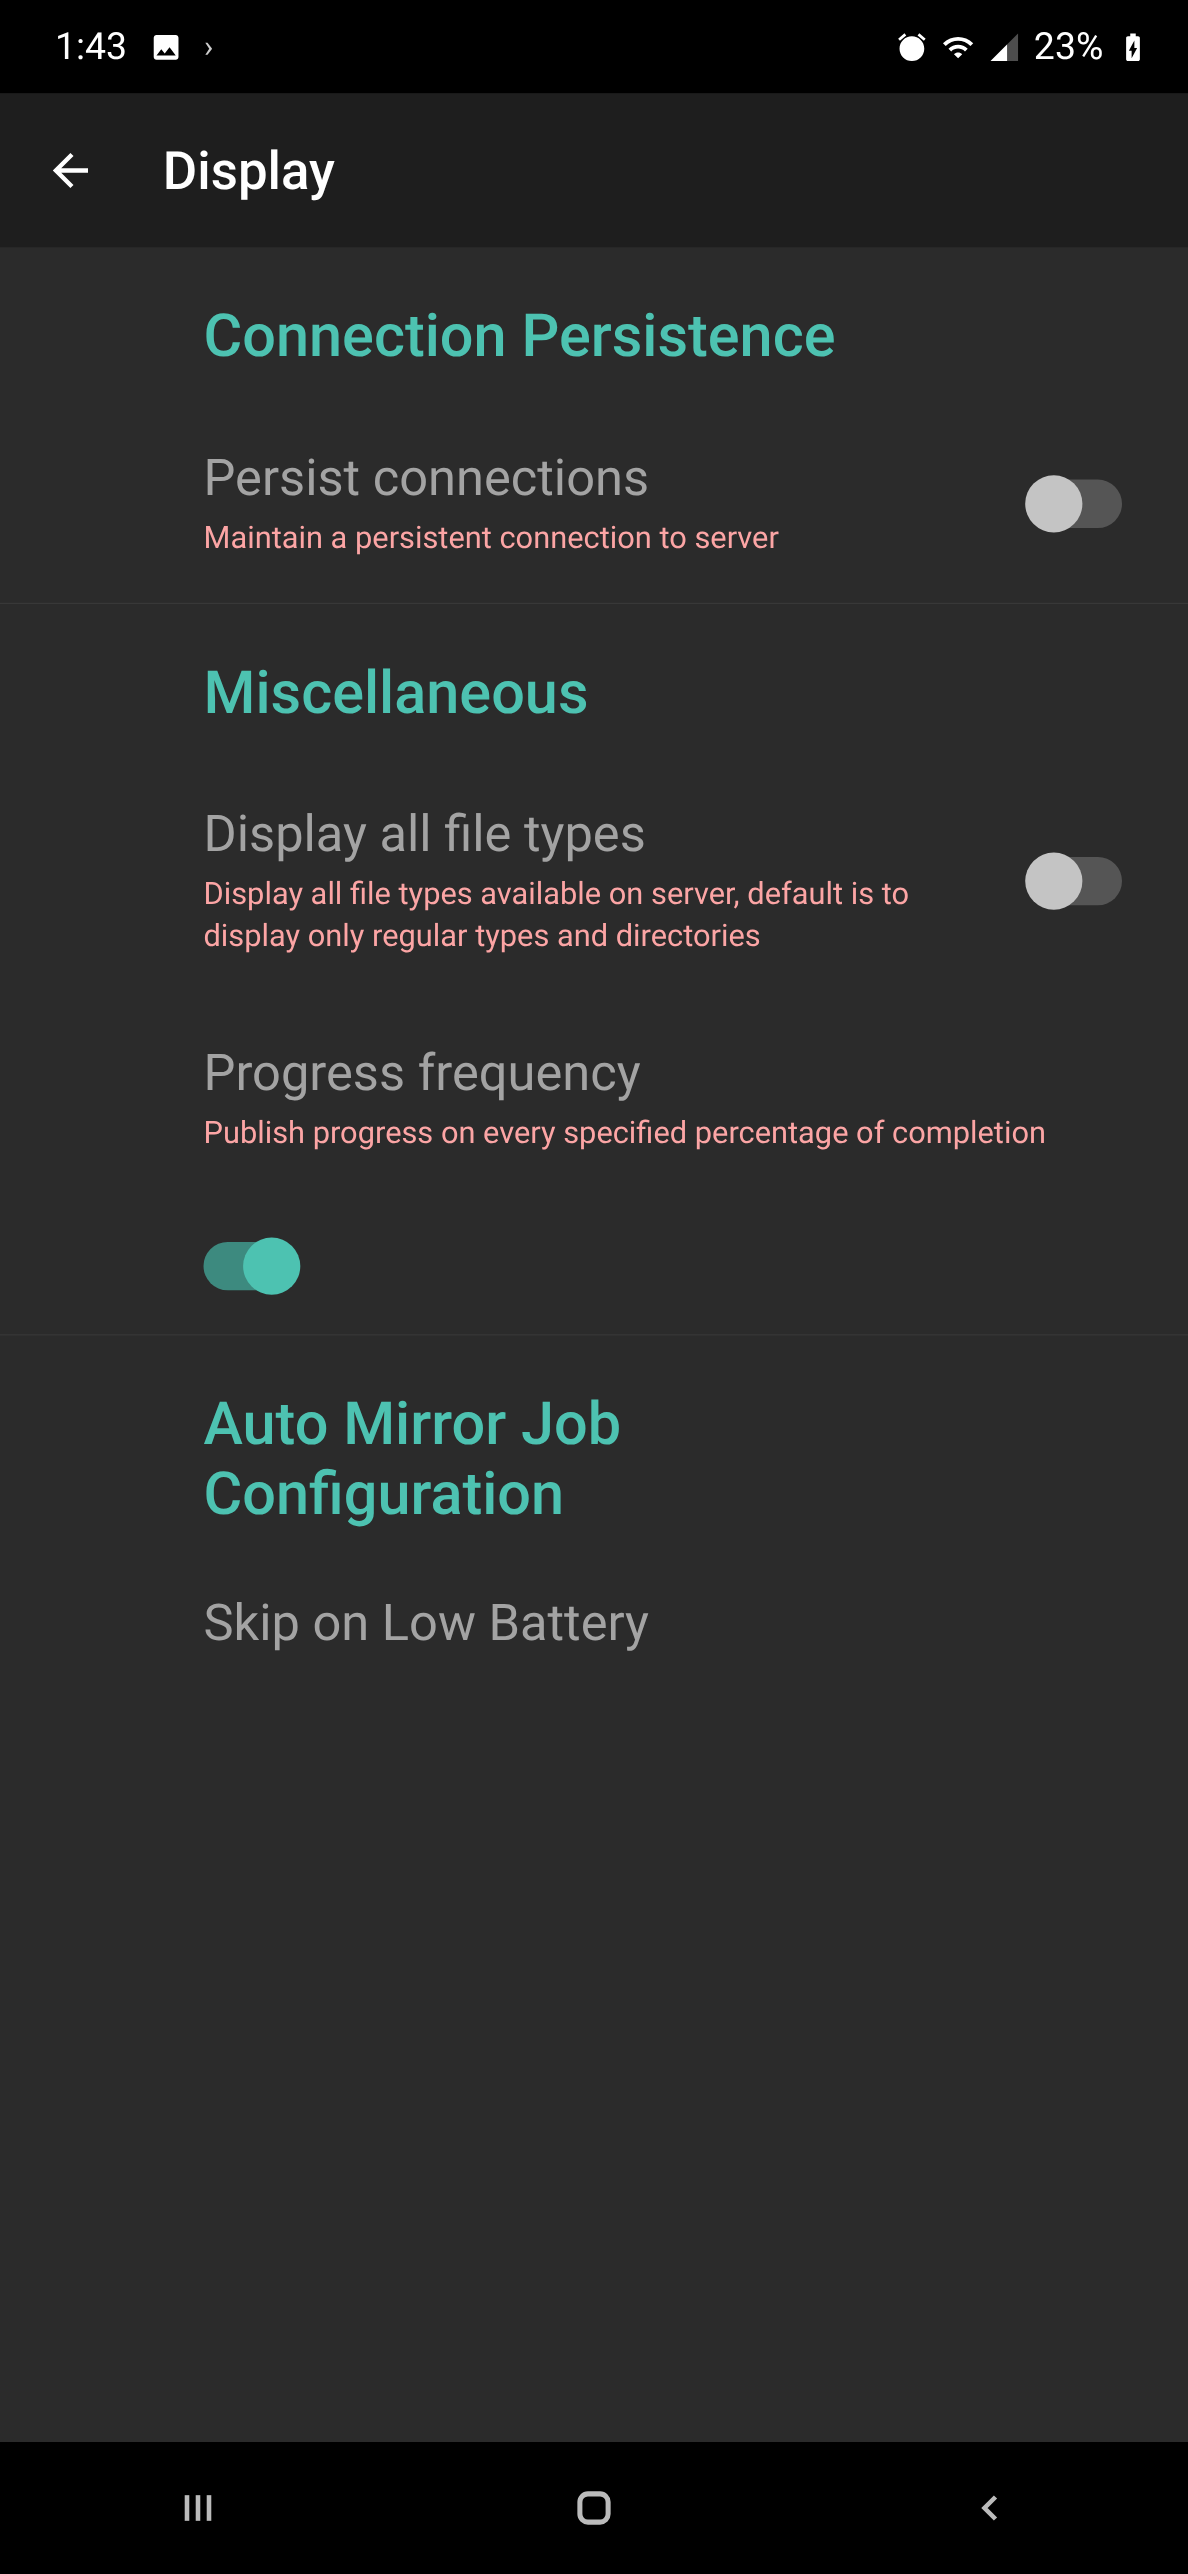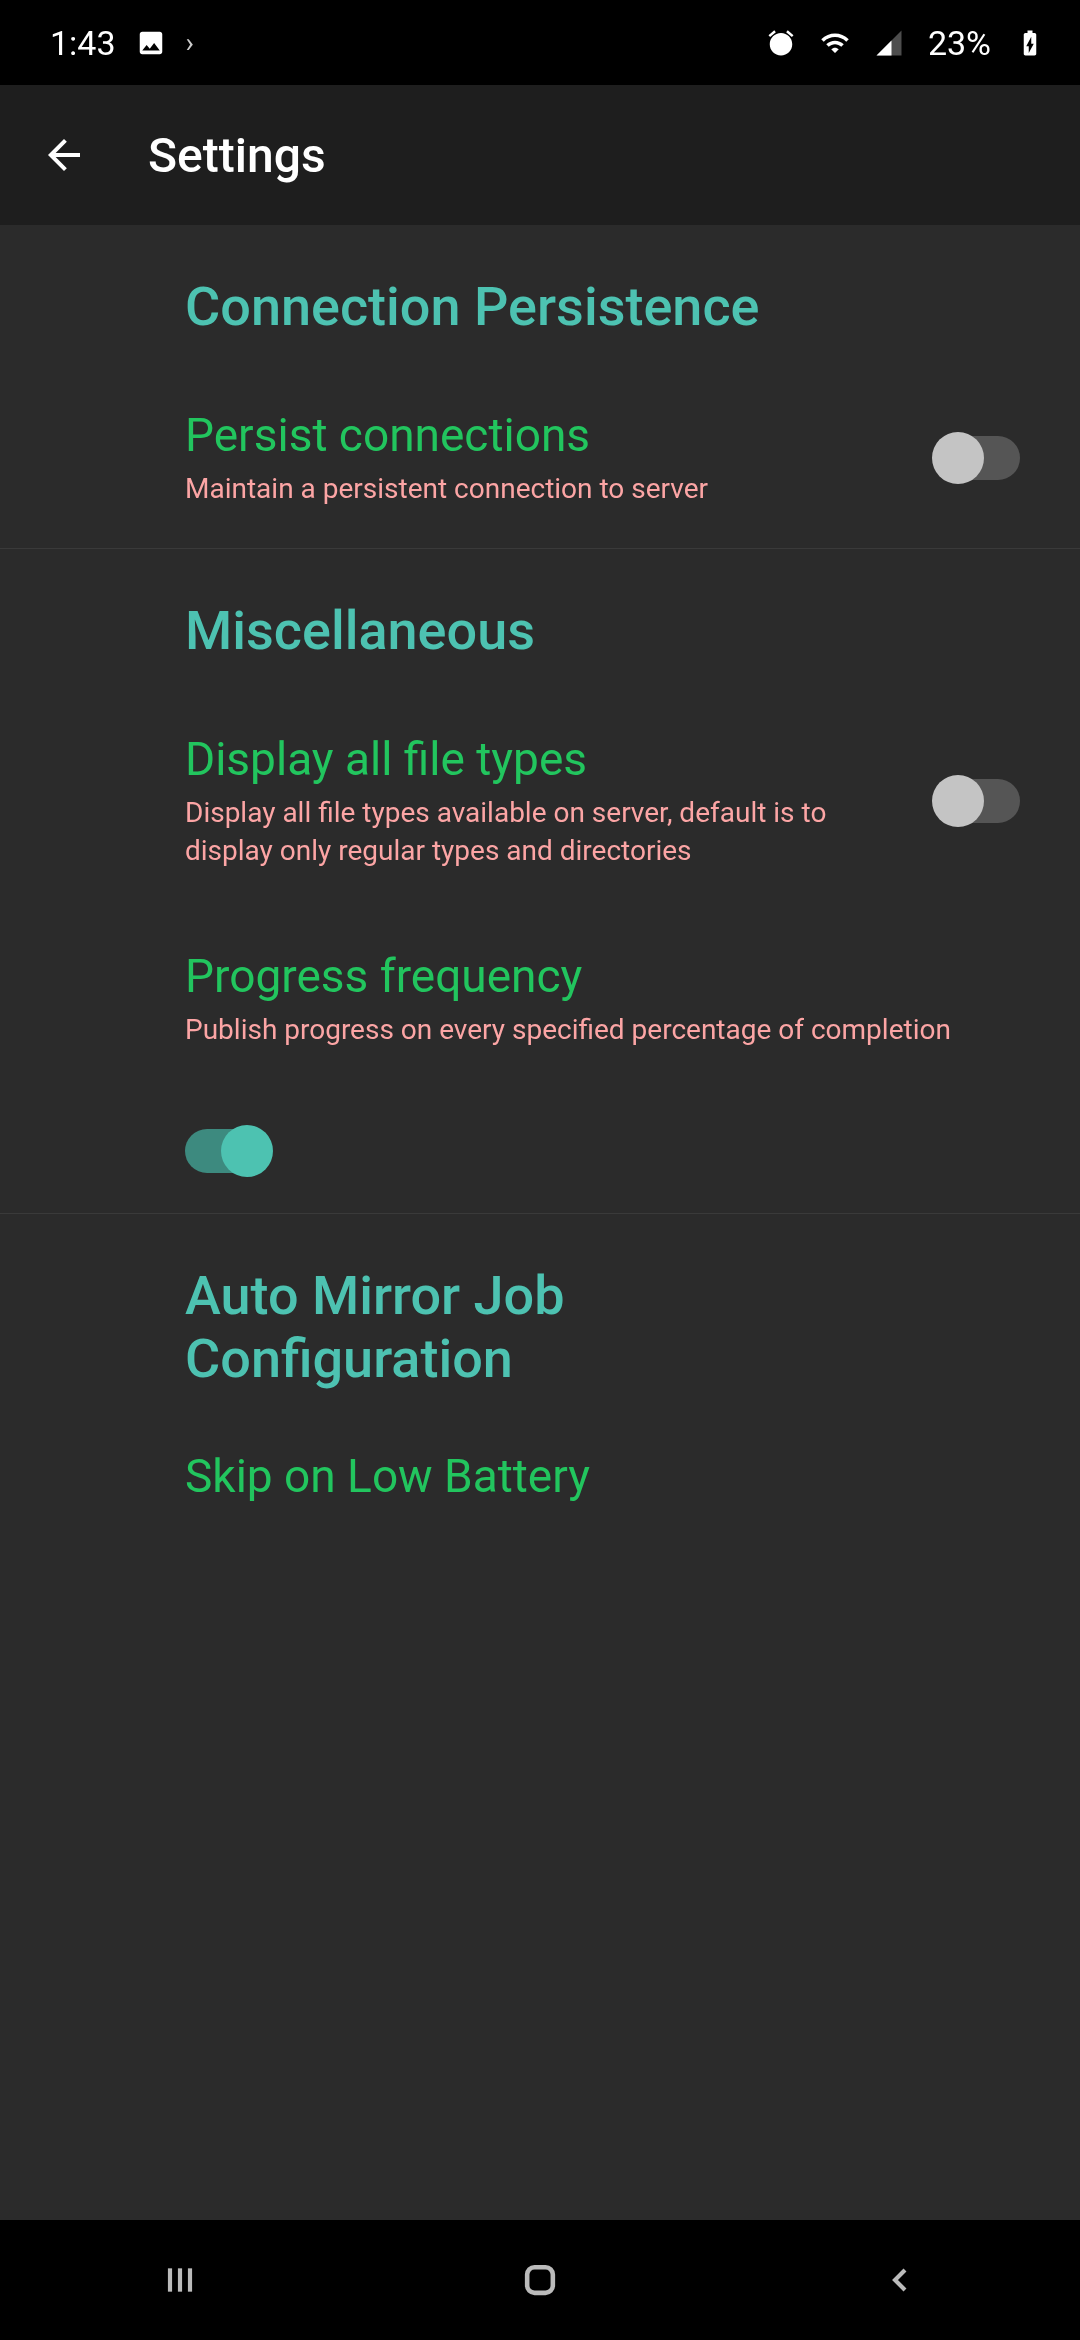--- a/index.html
+++ b/index.html
@@ -27,21 +27,21 @@
       text-align: right;
     }
     .status-left {
       display: flex;
       align-items: center;
       gap: 20px;
     }
     .status-right {
       display: flex;
       align-items: center;
-      gap: 24px;
+      gap: 12px;
     }
     .status-right svg {
       width: 30px;
       height: 30px;
       fill: #fff;
     }
     .app-bar {
       height: 140px;
       background: #1e1e1e;
       display: flex;
@@ -76,21 +76,21 @@
       align-items: center;
       padding: 40px 60px 40px 185px;
       min-height: 120px;
     }
     .setting-text {
       flex: 1;
       padding-right: 40px;
     }
     .setting-title {
       font-size: 46px;
-      color: #22c55e;
+      color: #a3a3a3;
       margin-bottom: 8px;
     }
     .setting-subtitle {
       font-size: 28px;
       color: #fca5a5;
       line-height: 1.35;
     }
     .toggle {
       width: 84px;
       height: 44px;
@@ -172,21 +172,21 @@
       </svg>
   </div>
 </div>
 
 <div class="app-bar">
   <div class="back-arrow">
     <svg width="48" height="48" viewBox="0 0 24 24" fill="#fff">
         <path d="M20 11H7.83l5.59-5.59L12 4l-8 8 8 8 1.41-1.41L7.83 13H20v-2z"></path>
       </svg>
   </div>
-  <div class="app-bar-title">Settings</div>
+  <div class="app-bar-title">Display</div>
 </div>
 
 <div class="content">
 
   <div class="section-header">Connection Persistence</div>
 
   <div class="setting-item">
     <div class="setting-text">
       <div class="setting-title">Persist connections</div>
       <div class="setting-subtitle">Maintain a persistent connection to server</div>

